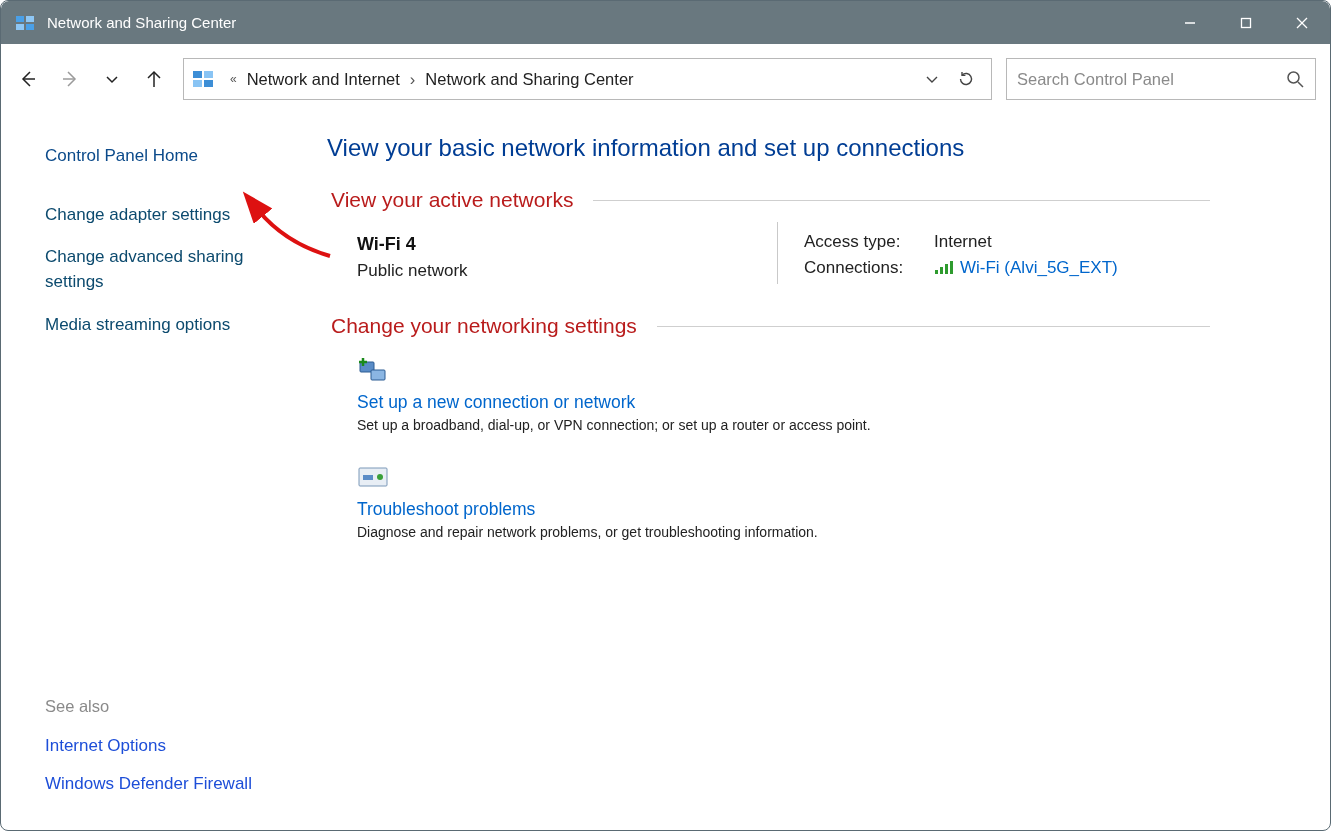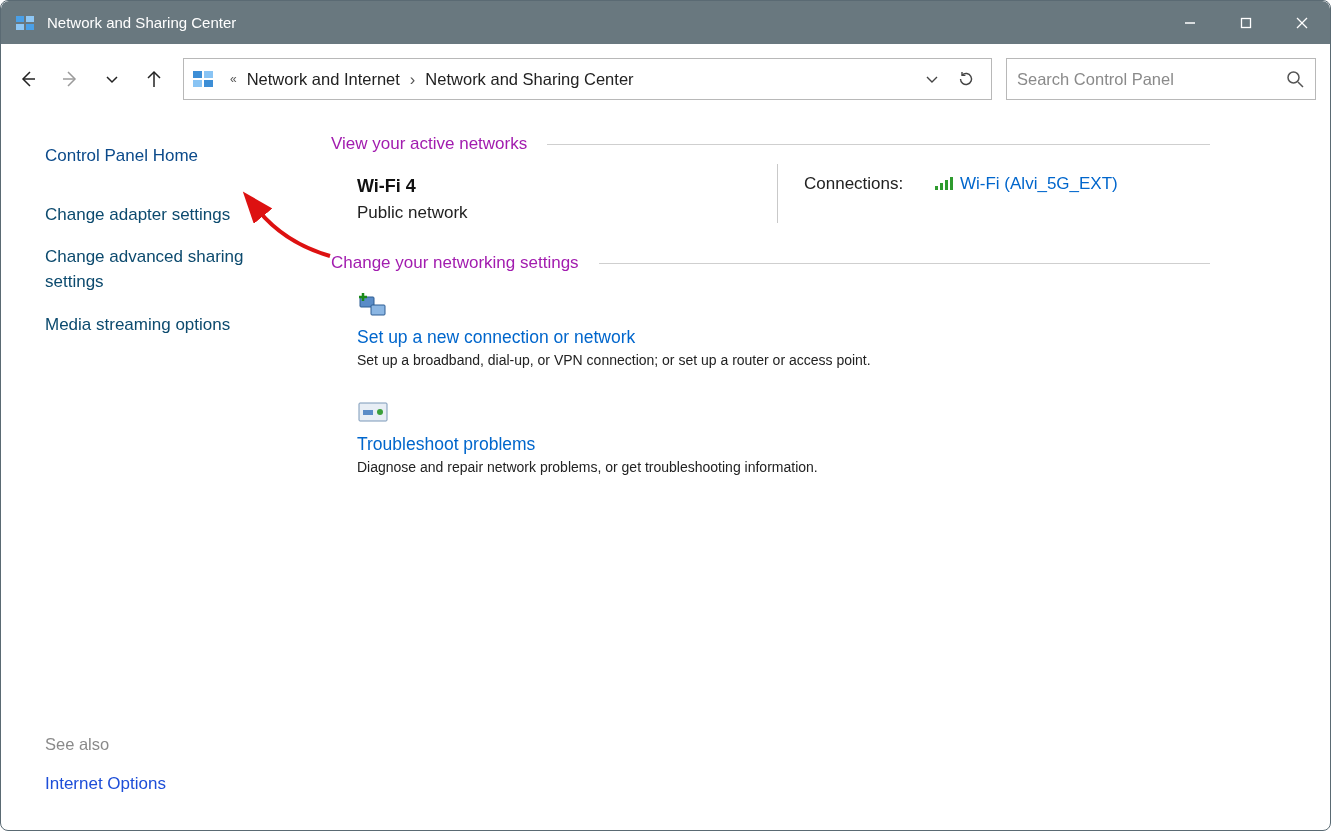--- a/index.html
+++ b/index.html
@@ -134,21 +134,21 @@
   .main h1 {
     color: #003d94;
     font-weight: 400;
     font-size: 24px;
     margin-bottom: 26px;
     margin-left: -4px;
   }
 
   .section-head {
     display: flex; align-items: center;
-    font-size: 17px; color: #a21caf;
+    font-size: 21px; color: #b91c1c;
     margin-bottom: 16px;
   }
   .section-head .label { white-space: nowrap; margin-right: 20px; }
   .section-head .rule {
     flex: 1; height: 1px; background: #cfcfcf;
   }
 
   .active-net {
     display: flex;
     margin: 10px 0 30px 26px;
@@ -302,36 +302,42 @@
   <div class="sidebar">
     <span class="sidelink home">Control Panel Home</span>
     <span class="sidelink">Change adapter settings</span>
     <span class="sidelink multi">Change advanced sharing settings</span>
     <span class="sidelink">Media streaming options</span>
 
     <div class="sidebar-spacer"></div>
 
     <div class="see-also-label">See also</div>
     <span class="bottom-link">Internet Options</span>
+    <span class="bottom-link">Windows Defender Firewall</span>
   </div>
 
   <div class="main">
+    <h1>View your basic network information and set up connections</h1>
 
     <div class="section-head">
       <span class="label">View your active networks</span>
       <span class="rule"></span>
     </div>
 
     <div class="active-net">
       <div class="net-left">
         <div class="net-name">Wi-Fi 4</div>
         <div class="net-type">Public network</div>
       </div>
       <div class="net-divider"></div>
       <div class="net-right">
+        <div class="net-row">
+          <span class="k">Access type:</span>
+          <span class="v">Internet</span>
+        </div>
         <div class="net-row">
           <span class="k">Connections:</span>
           <span class="v link">
             <span class="sig-icon">
               <svg viewBox="0 0 20 16">
                   <rect x="1" y="11" width="3" height="4" fill="#2e9b2e"></rect>
                   <rect x="6" y="8" width="3" height="7" fill="#2e9b2e"></rect>
                   <rect x="11" y="5" width="3" height="10" fill="#2e9b2e"></rect>
                   <rect x="16" y="2" width="3" height="13" fill="#2e9b2e"></rect>
                 </svg>

